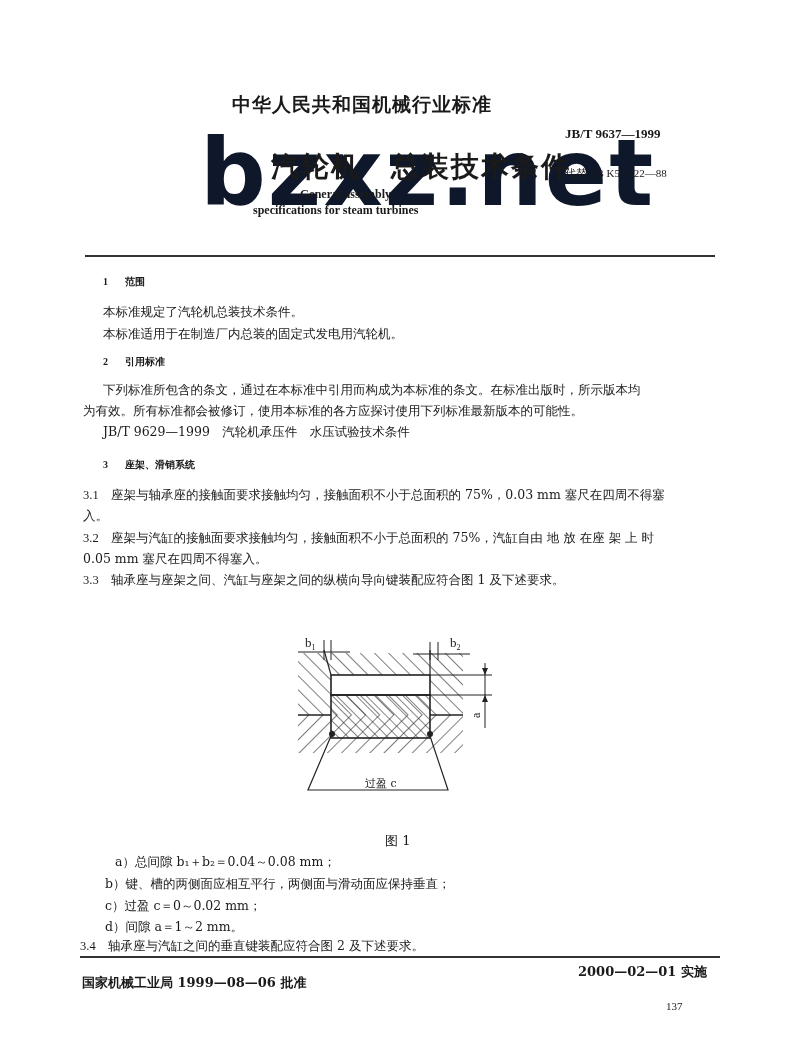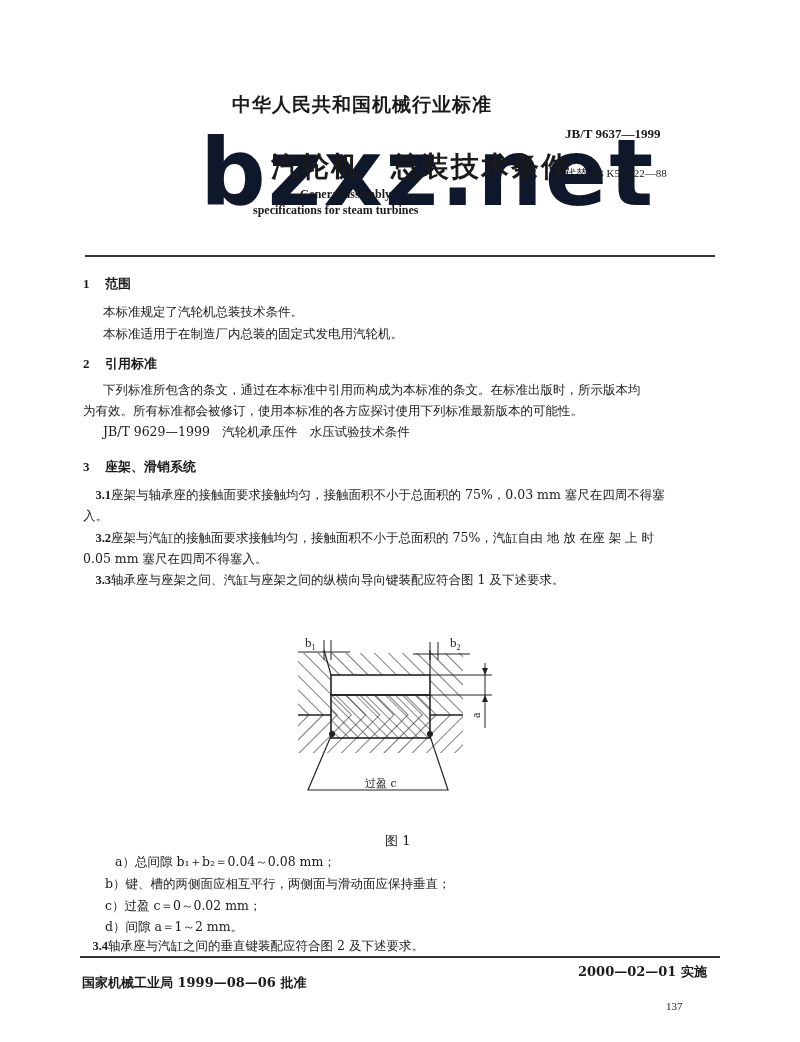--- a/index.html
+++ b/index.html
@@ -11,24 +11,24 @@
   .z1 { z-index: 1; }
   .std-title { left: 232px; top: 92px; font-size: 19px; font-weight: bold; letter-spacing: 1px; }
   .std-no { left: 565px; top: 126px; font-size: 13px; font-weight: bold; font-family: "Liberation Serif", serif; }
   .replaces { left: 565px; top: 166px; font-size: 11px; font-family: "Liberation Serif", serif; }
   .doc-title { left: 246px; top: 148px; font-size: 28px; font-weight: bold; letter-spacing: 2px; word-spacing: 8px; margin-left: 25px; }
   .en-title1 { left: 300px; top: 187px; font-size: 12px; font-weight: bold; font-family: "Liberation Serif", serif; }
   .en-title2 { left: 253px; top: 203px; font-size: 12px; font-weight: bold; font-family: "Liberation Serif", serif; }
   .rule { height: 2px; background: #333; }
   .rule-top { left: 85px; top: 255px; width: 630px; }
   .rule-bottom { left: 80px; top: 956px; width: 640px; }
-  .sec-h { font-size: 13px; font-weight: bold; }
+  .sec-h { font-size: 10px; font-weight: bold; margin-left: 20px; }
   .sec-h .num { display: inline-block; width: 22px; font-family: "Liberation Serif", serif; }
   .p { font-size: 12.5px; line-height: 20px; }
-  .clause-num { font-weight: bold; font-family: "Liberation Serif", serif; display: inline-block; width: 28px; text-align: right; }
+  .clause-num { font-weight: normal; font-family: "Liberation Serif", serif; display: inline-block; width: 28px; }
   .footer-left { left: 82px; top: 963px; font-size: 13px; font-weight: bold; margin-top: 11px; }
   .footer-right { left: 578px; top: 963px; font-size: 13px; font-weight: bold; }
   .page-no { left: 666px; top: 1000px; font-size: 11px; font-family: "Liberation Serif", serif; }
   .fig-cap { left: 385px; top: 832px; font-size: 13px; }
 </style>
 </head>
 <body>
 
 <div class="abs watermark">bzxz.net</div>
 

